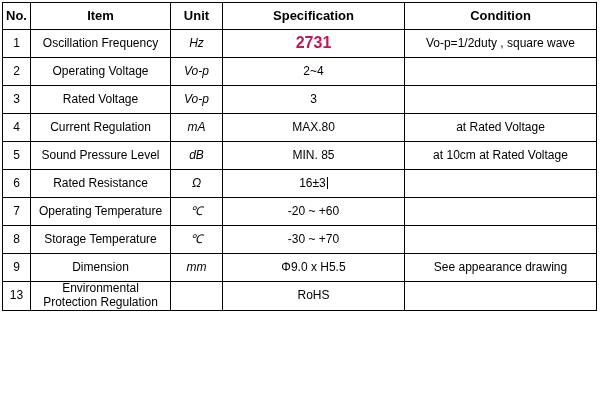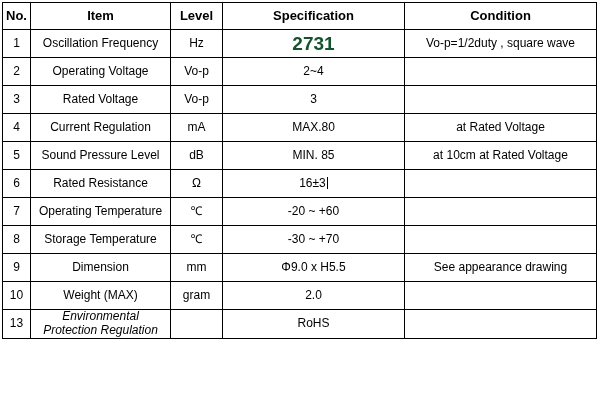--- a/index.html
+++ b/index.html
@@ -41,33 +41,32 @@
   }
   
   .col-no    { width: 28px; }
   .col-item  { width: 140px; }
   .col-unit  { width: 52px; }
   .col-spec  { width: 182px; }
   .col-cond  { width: 192px; }
 
   .cell-no { font-size: 12px; }
   .cell-item { font-size: 12px; }
-  .cell-unit { font-size: 12px; }
+  .cell-unit { font-size: 12px; font-style: italic; }
   .cell-spec { font-size: 12px; }
   .cell-cond { font-size: 12px; }
 
   .highlight-value {
-    color: #14532d;
+    color: #be185d;
     font-weight: bold;
-    font-size: 19px;
+    font-size: 16px;
   }
   .two-line {
     font-size: 10.5px;
     line-height: 1.1;
-    font-style: italic;
   }
   .caret::after {
     content: "";
     display: inline-block;
     width: 1px;
     height: 12px;
     background: #000;
     vertical-align: -2px;
     margin-left: 1px;
   }
@@ -80,21 +79,21 @@
     <col class="col-no">
     <col class="col-item">
     <col class="col-unit">
     <col class="col-spec">
     <col class="col-cond">
   </colgroup>
   <thead>
     <tr>
       <th>No.</th>
       <th>Item</th>
-      <th>Level</th>
+      <th>Unit</th>
       <th>Specification</th>
       <th>Condition</th>
     </tr>
   </thead>
   <tbody>
       <tr>
         <td class="cell-no">1</td>
         <td class="cell-item">Oscillation Frequency</td>
         <td class="cell-unit">Hz</td>
         <td class="cell-spec"><span class="highlight-value">2731</span></td>
@@ -150,27 +149,20 @@
         <td class="cell-cond"></td>
       </tr>
       <tr>
         <td class="cell-no">9</td>
         <td class="cell-item">Dimension</td>
         <td class="cell-unit">mm</td>
         <td class="cell-spec">Φ9.0 x H5.5</td>
         <td class="cell-cond">See appearance drawing</td>
       </tr>
       <tr>
-        <td class="cell-no">10</td>
-        <td class="cell-item">Weight (MAX)</td>
-        <td class="cell-unit">gram</td>
-        <td class="cell-spec">2.0</td>
-        <td class="cell-cond"></td>
-      </tr>
-      <tr>
         <td class="cell-no">13</td>
         <td class="cell-item two-line">Environmental<br>Protection Regulation</td>
         <td class="cell-unit"></td>
         <td class="cell-spec">RoHS</td>
         <td class="cell-cond"></td>
       </tr>
     </tbody>
 </table>
 
 </body></html>

